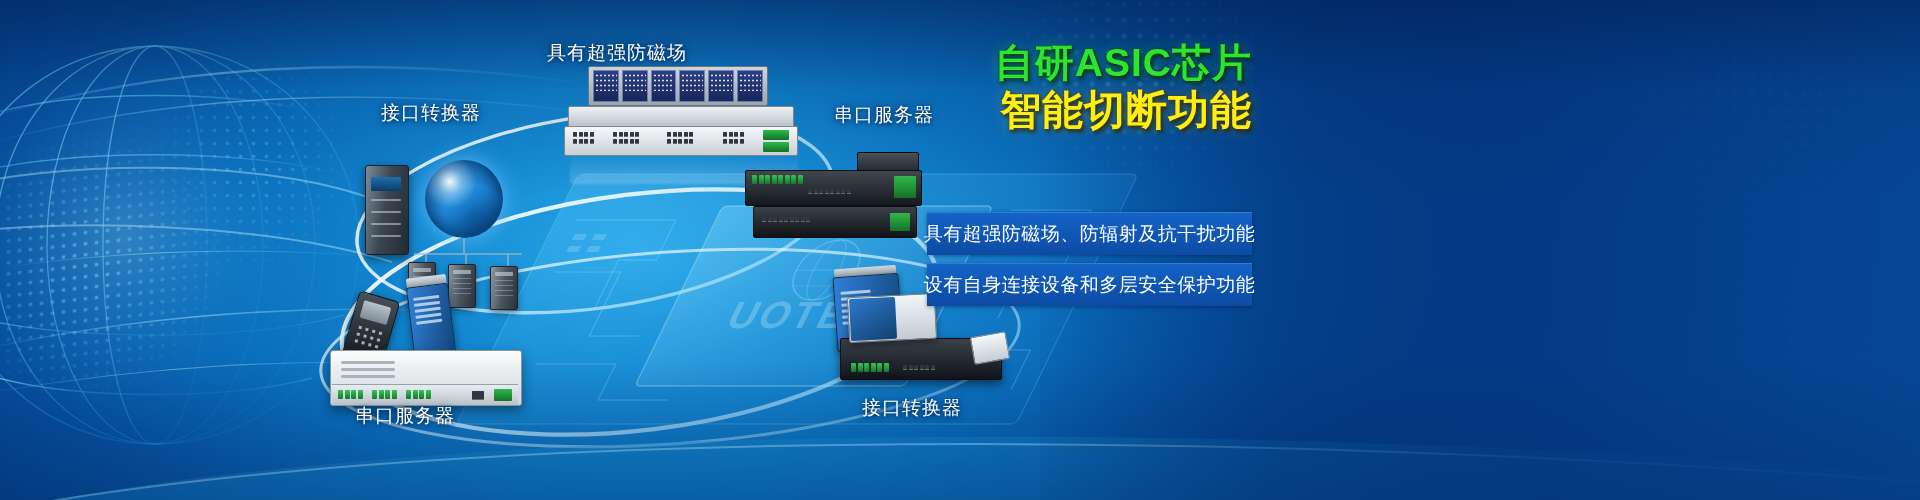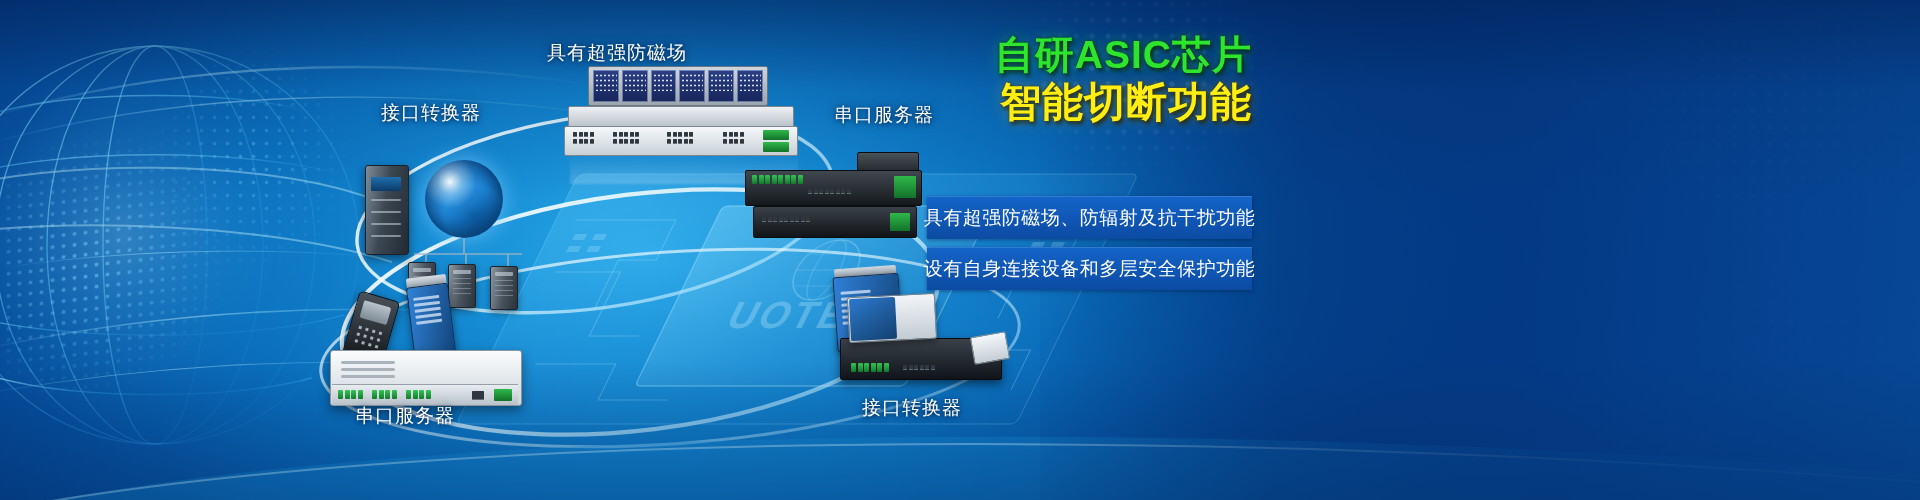--- a/index.html
+++ b/index.html
@@ -189,32 +189,32 @@
 
   
   .earth{position:absolute; left:425px; top:160px; width:78px; height:78px; border-radius:50%;
     background:
       radial-gradient(circle at 32% 28%, rgba(255,255,255,.95) 0%, rgba(200,235,255,.5) 16%, rgba(60,160,230,.25) 34%, rgba(0,0,0,0) 55%),
       radial-gradient(circle at 62% 70%, #0e62ae 0%, #1a86d8 40%, #0b4c8e 75%, #062f5e 100%);
     box-shadow:0 0 22px rgba(110,200,255,.8), inset -6px -8px 18px rgba(2,30,70,.7);
   }
 
   
-  .headline { position:absolute; right:668px; top:32px; text-align:right; width:740px; }
+  .headline { position:absolute; right:668px; top:40px; text-align:right; width:740px; }
   .h-line1 {
     font-size:39px; font-weight:bold; letter-spacing:1px; line-height:1.18;
     color:#2ee52e;
     text-shadow: 0 0 3px rgba(0,60,0,.9), 2px 3px 4px rgba(0,40,10,.85), 0 0 14px rgba(50,255,80,.35);
   }
   .h-line2, .h-line3 {
     font-size:41px; font-weight:bold; letter-spacing:1px; line-height:1.18;
     color:#ffee11;
     text-shadow: 0 0 3px rgba(70,60,0,.9), 2px 3px 4px rgba(40,35,0,.9), 0 0 16px rgba(255,230,40,.3);
   }
-  .features { position:absolute; right:668px; top:196px; width:auto; }
+  .features { position:absolute; right:668px; top:212px; width:auto; }
   .feat {
     width:325px; height:43px; margin-bottom:8px;
     background:linear-gradient(180deg,#1464c8 0%,#0f56b4 55%,#0c4ba2 100%);
     box-shadow:0 1px 4px rgba(0,20,60,.45), inset 0 1px 0 rgba(140,190,255,.25);
     display:flex; align-items:center; justify-content:center;
     color:#ffffff; font-size:19px; letter-spacing:.5px; white-space:nowrap;
   }
 
   
   .lbl {

